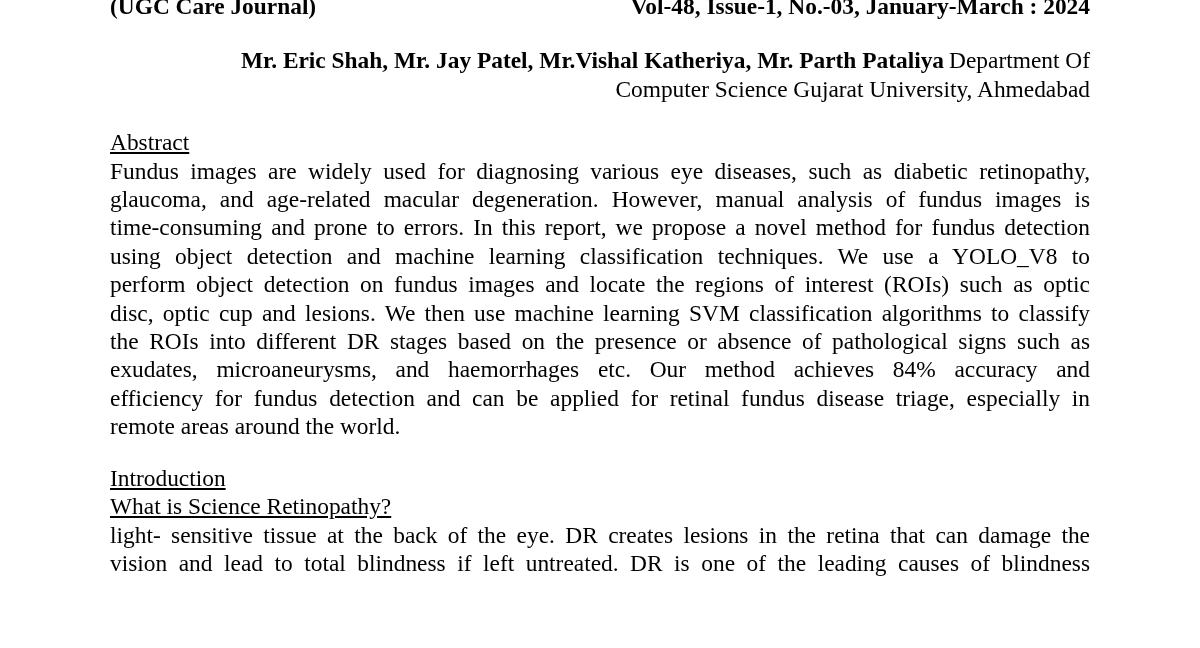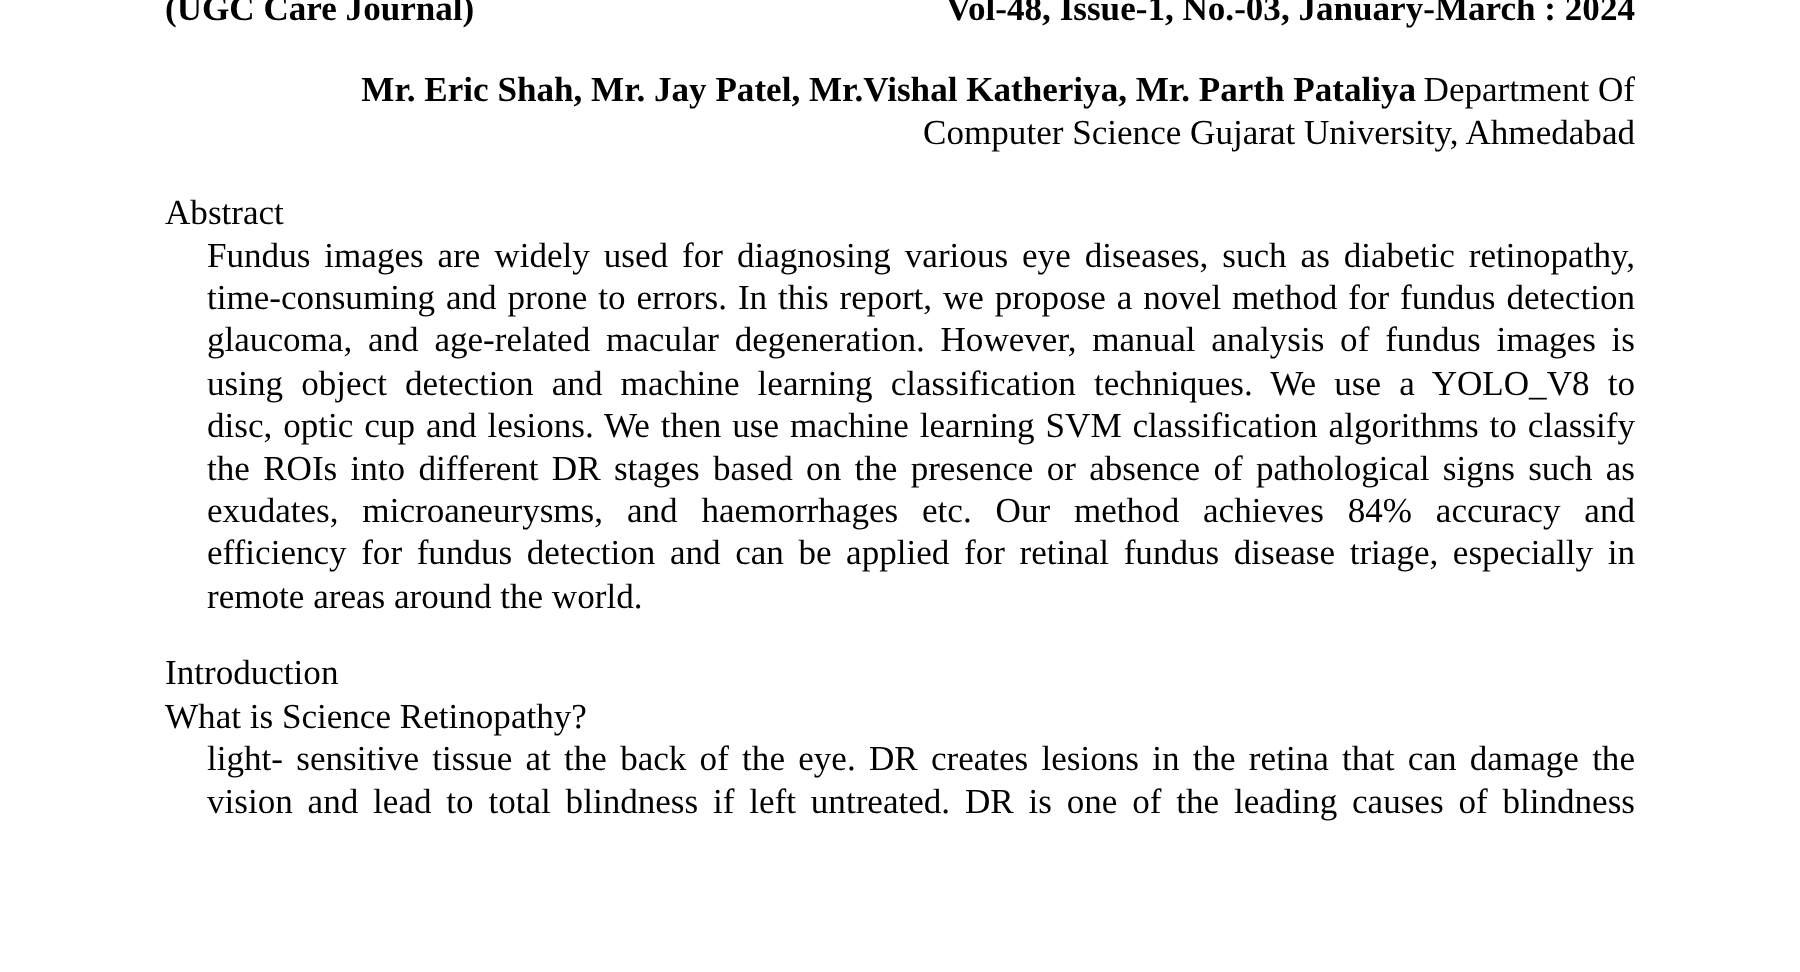--- a/index.html
+++ b/index.html
@@ -41,24 +41,24 @@
     padding-left: 5px;
   }
   .section-abstract {
     margin-top: 25px;
   }
   .section-intro {
     margin-top: 23px;
   }
   .heading-line {
     text-align: left;
+    text-decoration: underline;
   }
   .jline {
     text-align: justify;
-    margin-left: 28px;
   }
   .stretch {
     text-align-last: justify;
   }
 </style>
 </head>
 <body>
 
 <div class="page">
 
@@ -70,23 +70,24 @@
 
   <div class="authors-block">
     <div><span class="authors-bold">Mr. Eric Shah, Mr. Jay Patel, Mr.Vishal Katheriya, Mr. Parth Pataliya</span><span class="affil-inline">Department Of</span></div>
     <div>Computer Science Gujarat University, Ahmedabad</div>
   </div>
 
   <div class="section-abstract">
     <div class="heading-line">Abstract</div>
     <div>
         <div class="jline stretch">Fundus images are widely used for diagnosing various eye diseases, such as diabetic retinopathy,</div>
+        <div class="jline stretch">glaucoma, and age-related macular degeneration. However, manual analysis of fundus images is</div>
         <div class="jline stretch">time-consuming and prone to errors. In this report, we propose a novel method for fundus detection</div>
-        <div class="jline stretch">glaucoma, and age-related macular degeneration. However, manual analysis of fundus images is</div>
         <div class="jline stretch">using object detection and machine learning classification techniques. We use a YOLO_V8 to</div>
+        <div class="jline stretch">perform object detection on fundus images and locate the regions of interest (ROIs) such as optic</div>
         <div class="jline stretch">disc, optic cup and lesions. We then use machine learning SVM classification algorithms to classify</div>
         <div class="jline stretch">the ROIs into different DR stages based on the presence or absence of pathological signs such as</div>
         <div class="jline stretch">exudates, microaneurysms, and haemorrhages etc. Our method achieves 84% accuracy and</div>
         <div class="jline stretch">efficiency for fundus detection and can be applied for retinal fundus disease triage, especially in</div>
         <div class="jline">remote areas around the world.</div>
       </div>
   </div>
 
   <div class="section-intro">
     <div class="heading-line">Introduction</div>

